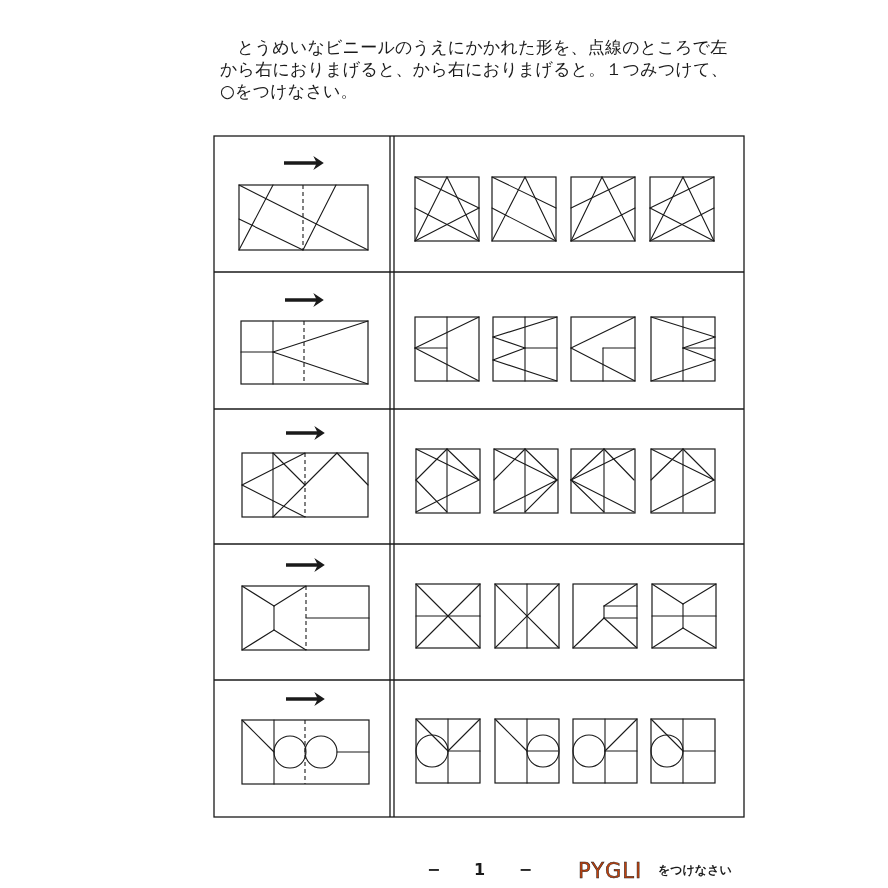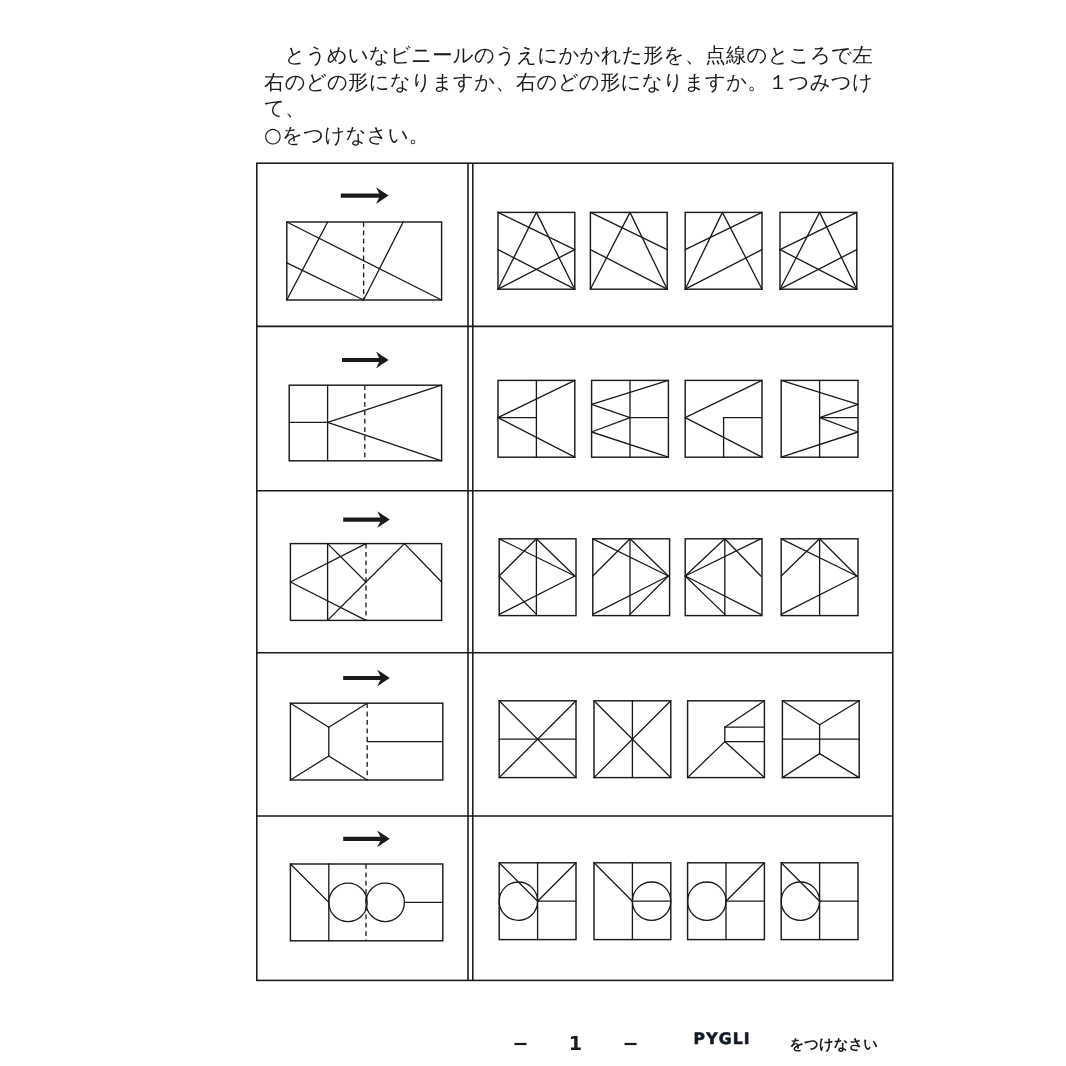--- a/index.html
+++ b/index.html
@@ -2,29 +2,29 @@
 <html><head>
 <meta charset="utf-8">
 <style>
   html, body { margin:0; padding:0; background:#ffffff; }
   body { width:888px; height:888px; position:relative; overflow:hidden; font-family:"DejaVu Sans", sans-serif; color:#1a1a1a; }
   .instructions { position:absolute; left:220px; top:36px; width:540px; font-size:17px; line-height:22px; letter-spacing:0.2px; }
   .instructions p { margin:0; }
   .indent { display:inline-block; width:17px; }
   .worksheet { position:absolute; left:0; top:0; }
   .footer-page { position:absolute; left:427px; top:860px; font-size:16px; font-weight:bold; letter-spacing:14px; }
-  .footer-logo { position:absolute; left:578px; top:859px; font-size:13px; font-weight:bold; font-family:"DejaVu Sans", sans-serif; letter-spacing:1px; -webkit-text-stroke:0.5px #222; color:#0f172a; }
+  .footer-logo { position:absolute; left:578px; top:859px; font-size:21px; font-weight:normal; font-family:"DejaVu Sans", sans-serif; letter-spacing:1px; -webkit-text-stroke:0.5px #222; color:#c2410c; }
   .footer-title { position:absolute; left:658px; top:862px; font-size:12px; font-weight:bold; }
 </style>
 </head>
 <body>
 
 <div class="instructions">
   <p><span class="indent"></span><span>とうめいなビニールのうえにかかれた形を、点線のところで左</span></p>
-  <p>右のどの形になりますか、右のどの形になりますか。１つみつけて、</p>
+  <p>から右におりまげると、から右におりまげると。１つみつけて、</p>
   <p>○をつけなさい。</p>
 </div>
 
 <svg class="worksheet" id="worksheet" width="888" height="888" viewBox="0 0 888 888" xmlns="http://www.w3.org/2000/svg">
   <defs>
     <marker id="arrowhead" markerWidth="4" markerHeight="4" refX="2.2" refY="2" orient="auto" markerUnits="strokeWidth">
       <path d="M0,0 L3,2 L0,4 L1,2 Z" fill="#1a1a1a"></path>
     </marker>
   </defs>
   <g id="table-frame">

